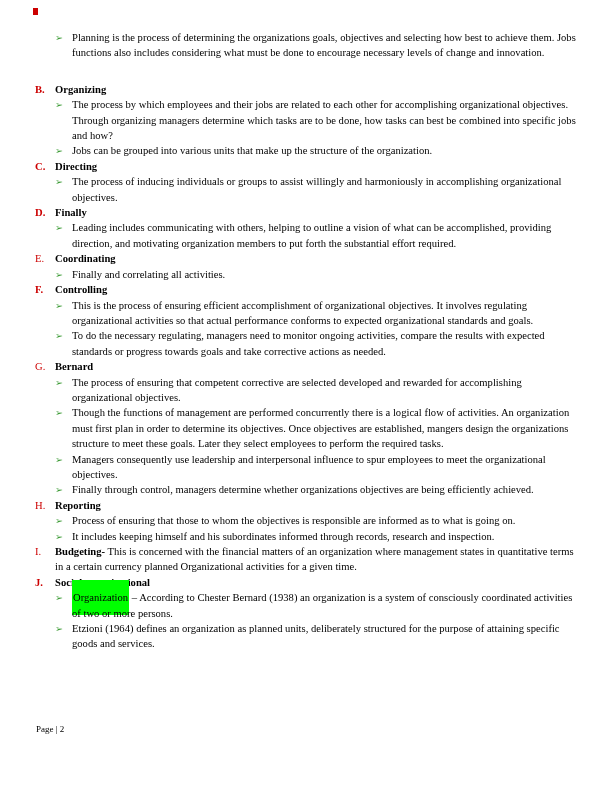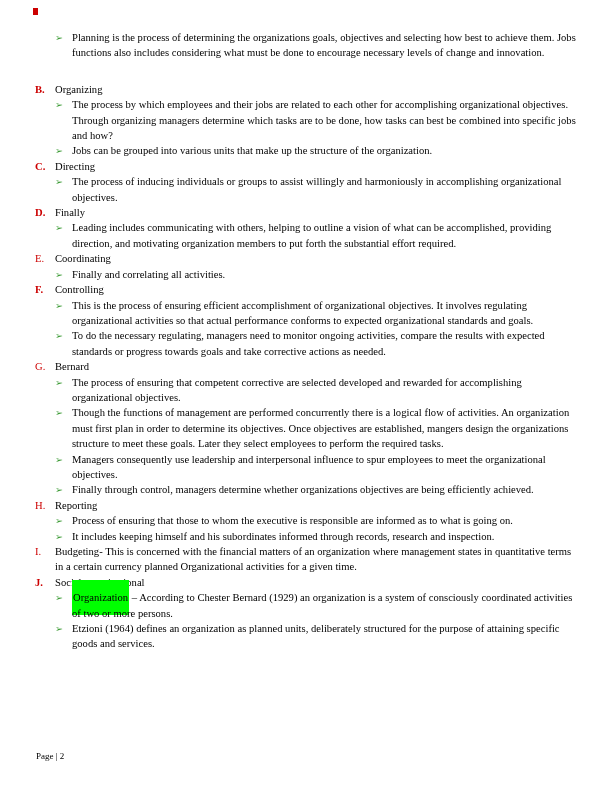--- a/index.html
+++ b/index.html
@@ -26,25 +26,25 @@
   .item .marker { flex:0 0 17px; }
   .item.letter .marker { flex:0 0 20px; }
   .item .body { flex:1; }
   .arrow .marker {
     font-family:"DejaVu Sans", sans-serif;
     font-size:9.5px;
     line-height:15.4px;
   }
   .letter .marker { font-weight:normal; }
   .letter .marker.bold { font-weight:bold; }
-  .letter .title { font-weight:normal; }
+  .letter .title { font-weight:bold; }
   .space-before { margin-top:21px; }
   .seg-highlight { padding:12px 1px; }
   .footer {
-    position:absolute; left:36px; top:750px;
+    position:absolute; left:36px; top:723px;
     font-size:9px;
     line-height:12px;
   }
 </style>
 </head>
 <body>
 
 <div class="page">
   <div class="stray-mark" style="background: rgb(204, 0, 0);"></div>
   <div class="content">
@@ -119,37 +119,37 @@
       <div class="item arrow">
         <span class="marker" style="color: rgb(60, 155, 53);">➢</span>
         <span class="body"><span class="seg-normal">Finally through control, managers determine whether organizations objectives are being efficiently achieved.</span></span>
       </div>
       <div class="item letter">
         <span class="marker" style="color: rgb(204, 0, 0);">H.</span>
         <span class="body"><span class="title">Reporting</span></span>
       </div>
       <div class="item arrow">
         <span class="marker" style="color: rgb(60, 155, 53);">➢</span>
-        <span class="body"><span class="seg-normal">Process of ensuring that those to whom the executive is responsible are informed as to what is going on.</span></span>
+        <span class="body"><span class="seg-normal">Process of ensuring that those to whom the objectives is responsible are informed as to what is going on.</span></span>
       </div>
       <div class="item arrow">
         <span class="marker" style="color: rgb(60, 155, 53);">➢</span>
         <span class="body"><span class="seg-normal">It includes keeping himself and his subordinates informed through records, research and inspection.</span></span>
       </div>
       <div class="item letter">
         <span class="marker" style="color: rgb(204, 0, 0);">I.</span>
         <span class="body"><span class="title">Budgeting-</span><span> This is concerned with the financial matters of an organization where management states in quantitative terms in a certain currency planned Organizational activities for a given time.</span></span>
       </div>
       <div class="item letter">
         <span class="marker bold" style="color: rgb(204, 0, 0);">J.</span>
         <span class="body"><span class="title">Social organizational</span></span>
       </div>
       <div class="item arrow">
         <span class="marker" style="color: rgb(60, 155, 53);">➢</span>
-        <span class="body"><span class="seg-highlight" style="background: rgb(0, 255, 0);">Organization</span><span class="seg-normal"> – According to Chester Bernard (1929) an organization is a system of consciously coordinated activities of two or more persons.</span></span>
+        <span class="body"><span class="seg-highlight" style="background: rgb(0, 255, 0);">Organization</span><span class="seg-normal"> – According to Chester Bernard (1938) an organization is a system of consciously coordinated activities of two or more persons.</span></span>
       </div>
       <div class="item arrow">
         <span class="marker" style="color: rgb(60, 155, 53);">➢</span>
         <span class="body"><span class="seg-normal">Etzioni (1964) defines an organization as planned units, deliberately structured for the purpose of attaining specific goods and services.</span></span>
       </div>
     </div>
   <div class="footer">Page | 2</div>
 </div>
 
 </body></html>

